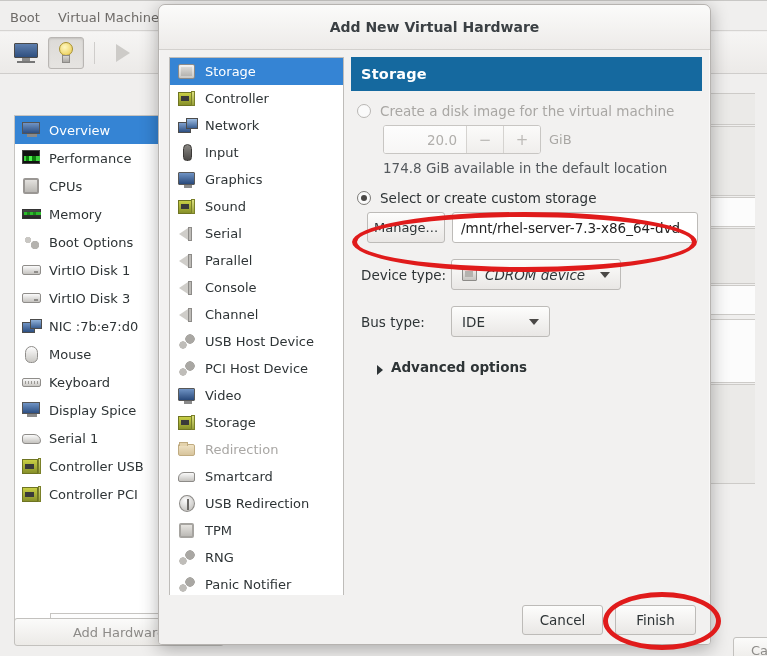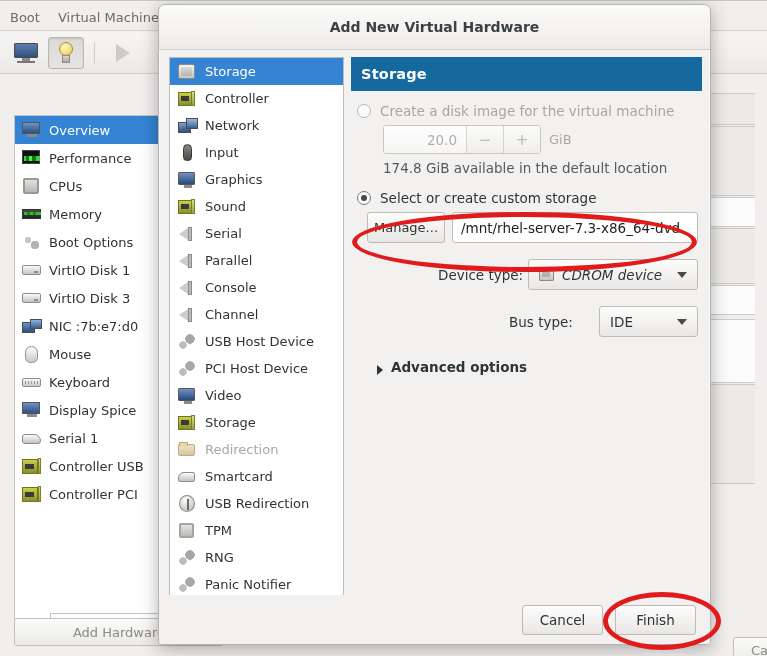--- a/index.html
+++ b/index.html
@@ -281,21 +281,21 @@
     padding: 0 12px;
   }
   .btn-manage { height: 31px; width: 78px; }
   .path-field {
     flex: 1; height: 31px; background: #ffffff;
     border: 1px solid #bdbbb8; border-radius: 3px;
     display: flex; align-items: center; padding-left: 8px;
     font-size: 13.5px; color: #222; overflow: hidden; white-space: nowrap;
   }
 
-  .form-row { display: flex; align-items: center; margin: 16px 0 0 4px; justify-content: flex-end; }
+  .form-row { display: flex; align-items: center; margin: 16px 0 0 4px; }
   .form-label { width: 90px; font-size: 13.5px; color: #2e3436; }
   .combo {
     height: 31px; border: 1px solid #bdbbb8; border-radius: 3px;
     background: linear-gradient(#fdfdfc, #e9e7e5);
     display: flex; align-items: center; gap: 8px; padding: 0 10px;
     font-size: 13.5px; color: #2e3436;
   }
   .combo .cdrom-ic {
     width: 15px; height: 13px; border: 1px solid #8d8b88; border-radius: 1px;
     background: linear-gradient(#f2f0ee,#c6c4c0); position: relative; flex:0 0 15px;

